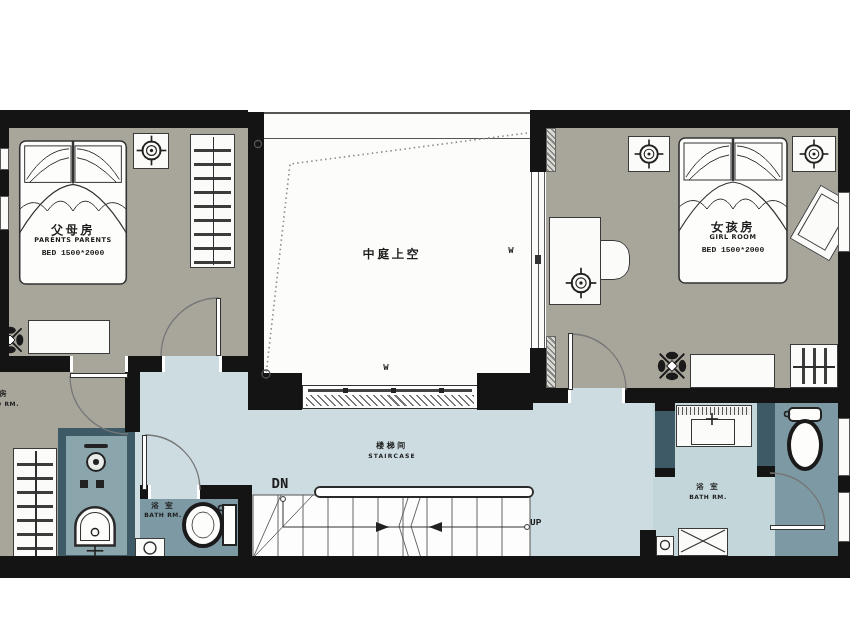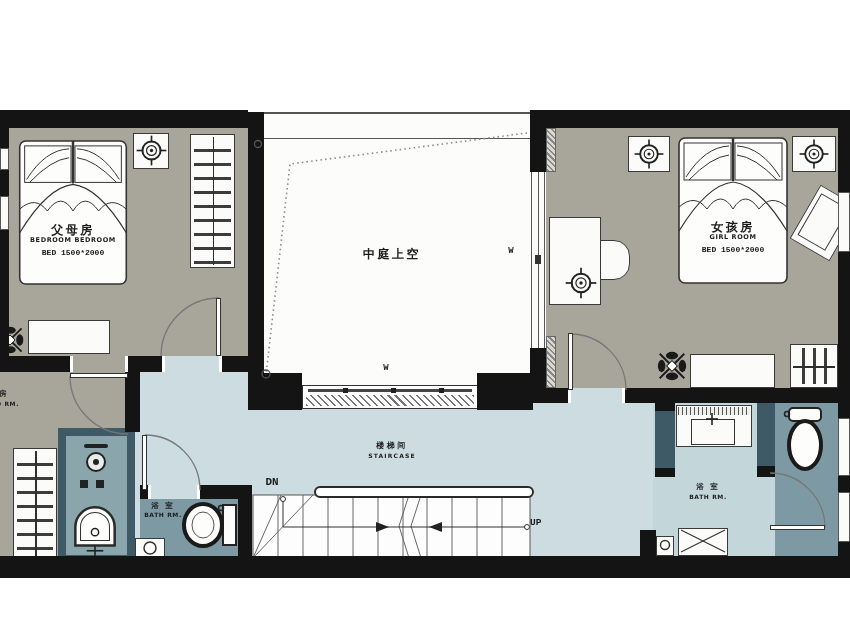--- a/index.html
+++ b/index.html
@@ -310,34 +310,34 @@
     <path d="M770,473 A55,55 0 0 1 825,528" fill="none" stroke="#777" stroke-width="1.3"></path>
   </svg>
 
   <div class="door-leaf" style="left:216px;top:298px;width:5px;height:58px;"></div>
   <div class="door-leaf" style="left:70px;top:373px;width:58px;height:5px;"></div>
   <div class="door-leaf" style="left:568px;top:333px;width:5px;height:57px;"></div>
   <div class="door-leaf" style="left:142px;top:435px;width:5px;height:55px;"></div>
   <div class="door-leaf" style="left:770px;top:525px;width:55px;height:5px;"></div>
 
   <div class="lbl cn" style="left:23px;top:224px;width:100px;">父母房</div>
-  <div class="lbl en" style="left:13px;top:237px;width:120px;">BEDROOM BEDROOM</div>
+  <div class="lbl en" style="left:13px;top:237px;width:120px;">PARENTS PARENTS</div>
   <div class="lbl serif" style="left:23px;top:249px;width:100px;font-size:8px;">BED 1500*2000</div>
 
   <div class="lbl cn" style="left:683px;top:221px;width:100px;">女孩房</div>
   <div class="lbl en" style="left:673px;top:234px;width:120px;">GIRL ROOM</div>
   <div class="lbl serif" style="left:683px;top:246px;width:100px;font-size:8px;">BED 1500*2000</div>
 
   <div class="lbl cn" style="left:347px;top:248px;width:90px;">中庭上空</div>
   <div class="lbl serif" style="left:504px;top:247px;width:14px;font-size:9px;">W</div>
   <div class="lbl serif" style="left:379px;top:364px;width:14px;font-size:9px;">W</div>
 
   <div class="lbl cn" style="left:342px;top:442px;width:100px;font-size:8px;">楼梯间</div>
   <div class="lbl en" style="left:342px;top:453px;width:100px;font-size:6px;letter-spacing:1.2px;">STAIRCASE</div>
-  <div class="lbl serif" style="left:260px;top:477px;width:24px;font-size:11px;">DN</div>
+  <div class="lbl serif" style="left:268px;top:477px;width:24px;font-size:14px;">DN</div>
   <div class="lbl serif" style="left:530px;top:518px;width:24px;font-size:9.5px;text-align:left;">UP</div>
 
   <div class="lbl cn" style="left:133px;top:502px;width:60px;font-size:7.5px;letter-spacing:2px;">浴 室</div>
   <div class="lbl en" style="left:133px;top:512px;width:60px;font-size:6px;">BATH RM.</div>
 
   <div class="lbl cn" style="left:678px;top:483px;width:60px;font-size:7.5px;letter-spacing:2px;">浴 室</div>
   <div class="lbl en" style="left:678px;top:494px;width:60px;font-size:6px;">BATH RM.</div>
 
   <div class="lbl cn" style="left:-10px;top:390px;width:40px;font-size:7.5px;letter-spacing:1.5px;text-align:left;">人房</div>
   <div class="lbl en" style="left:-4px;top:401px;width:40px;font-size:6px;text-align:left;">O RM.</div>

